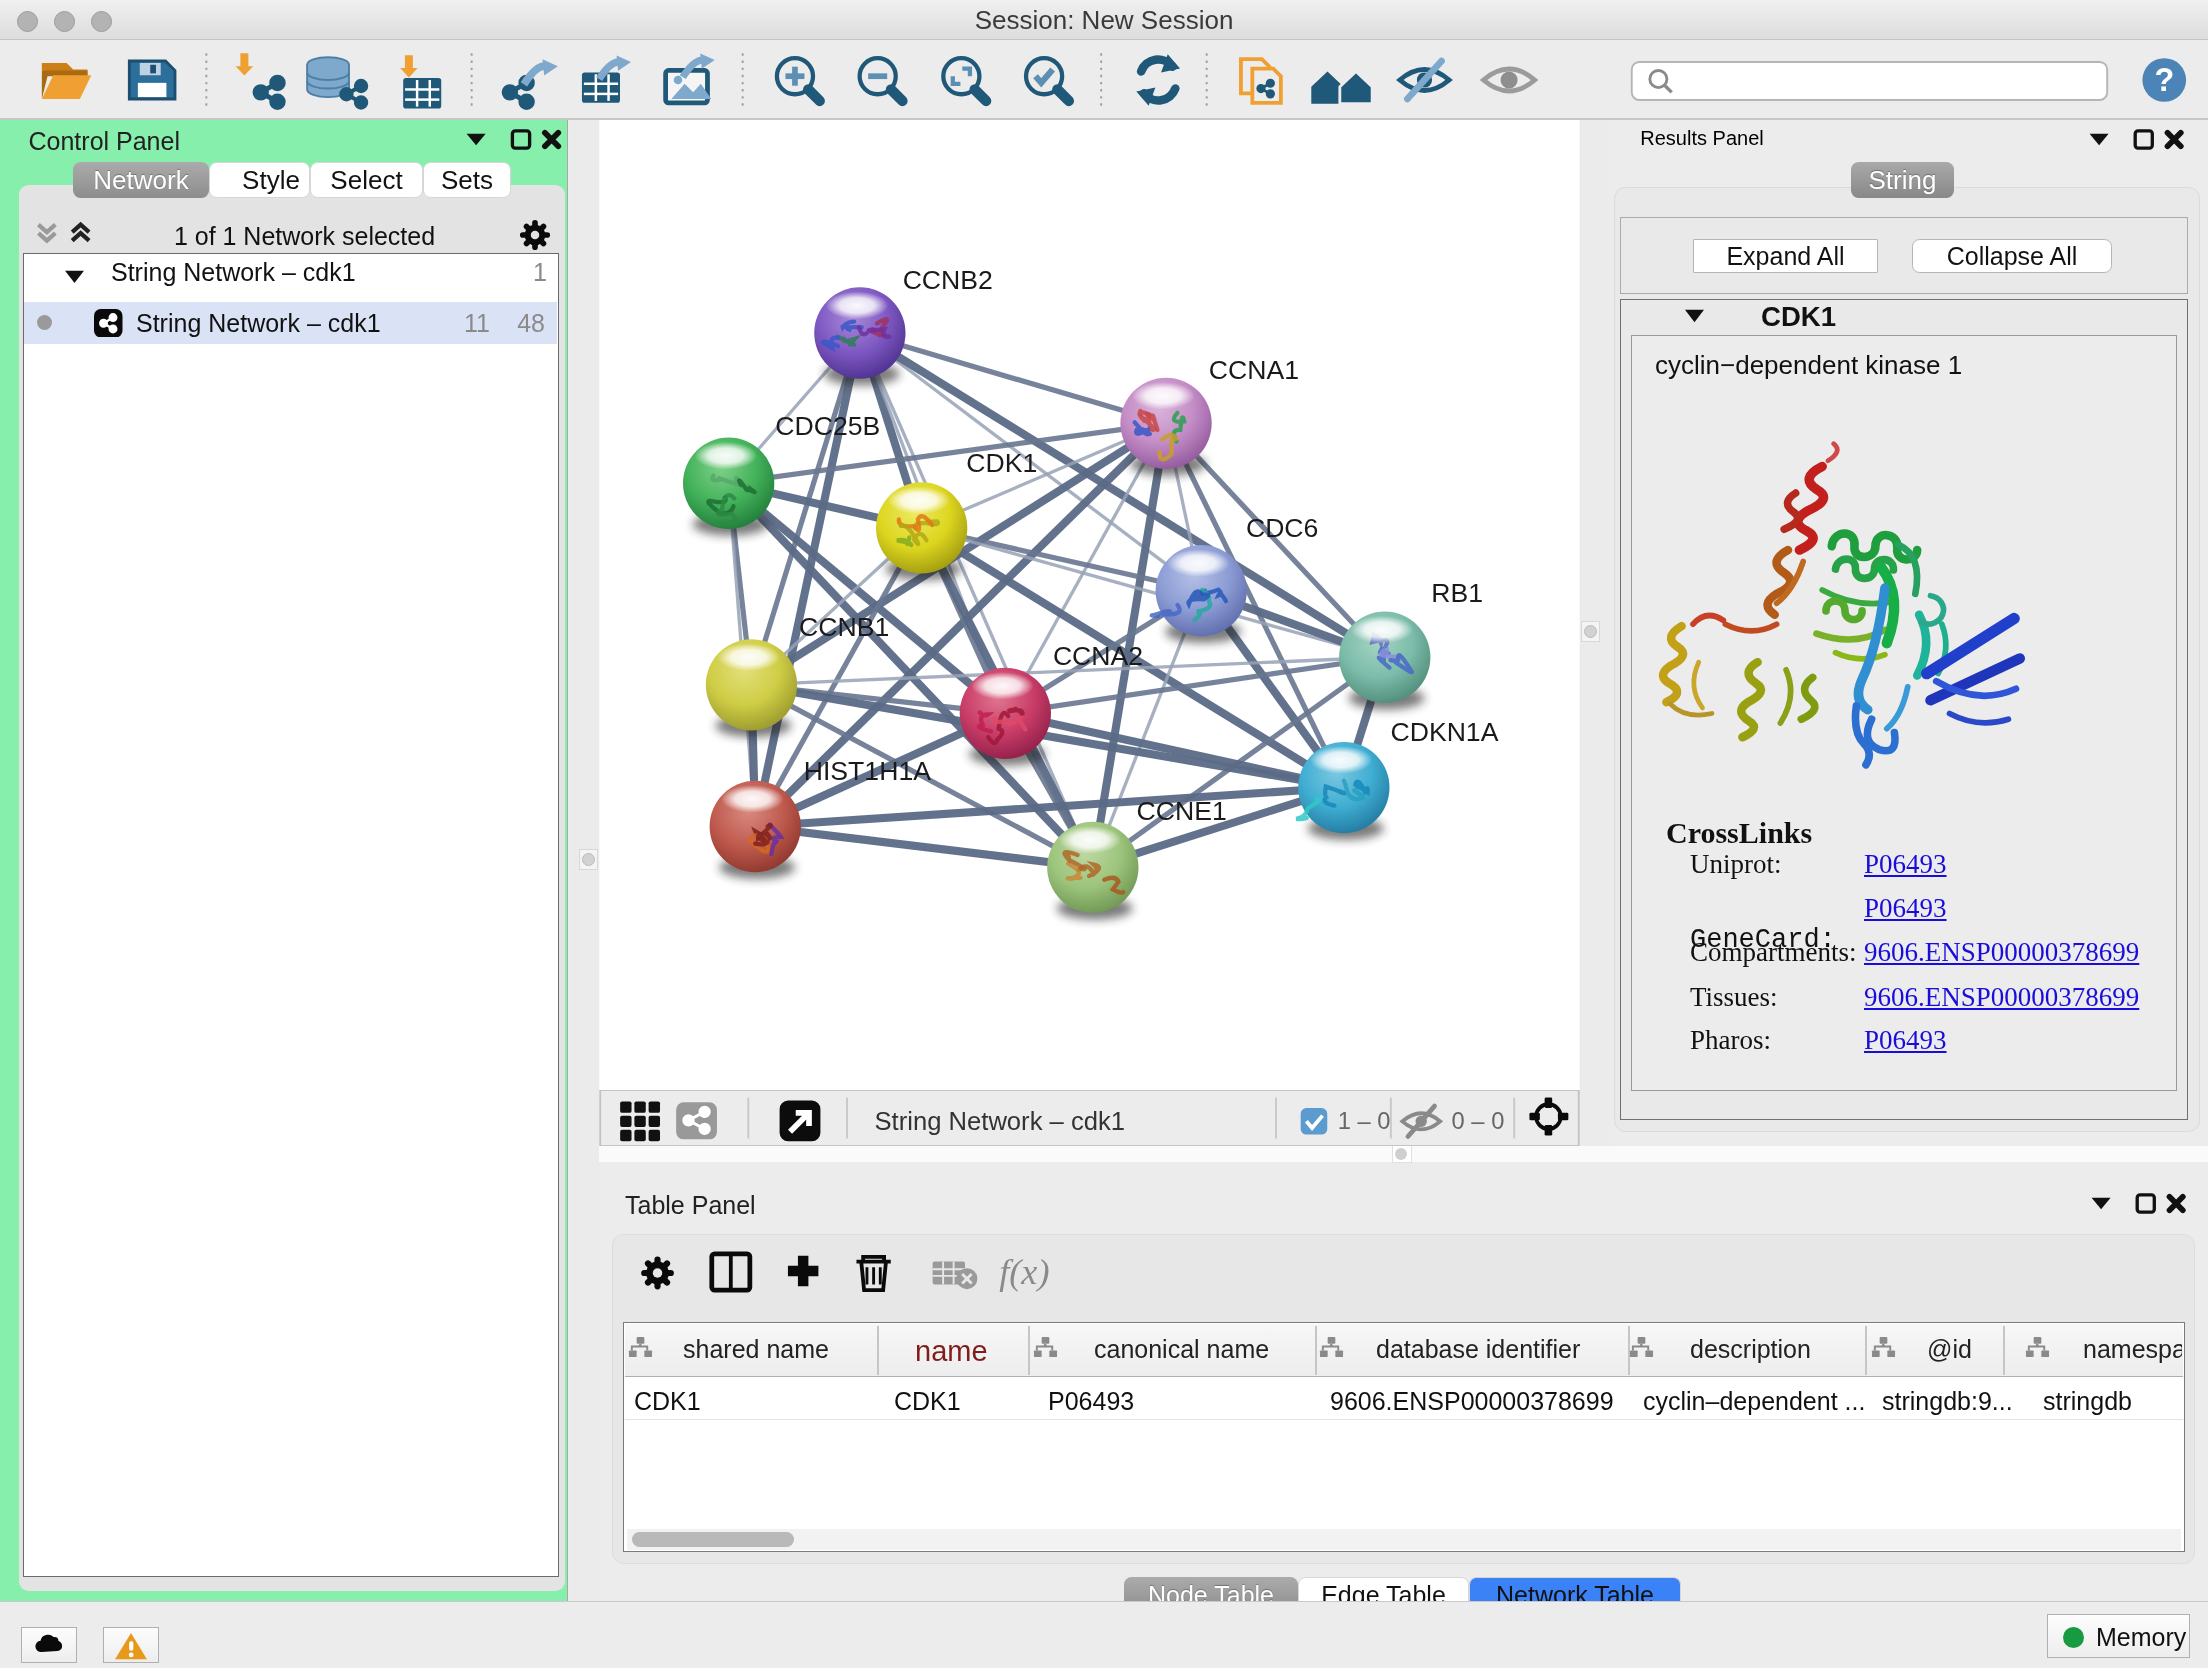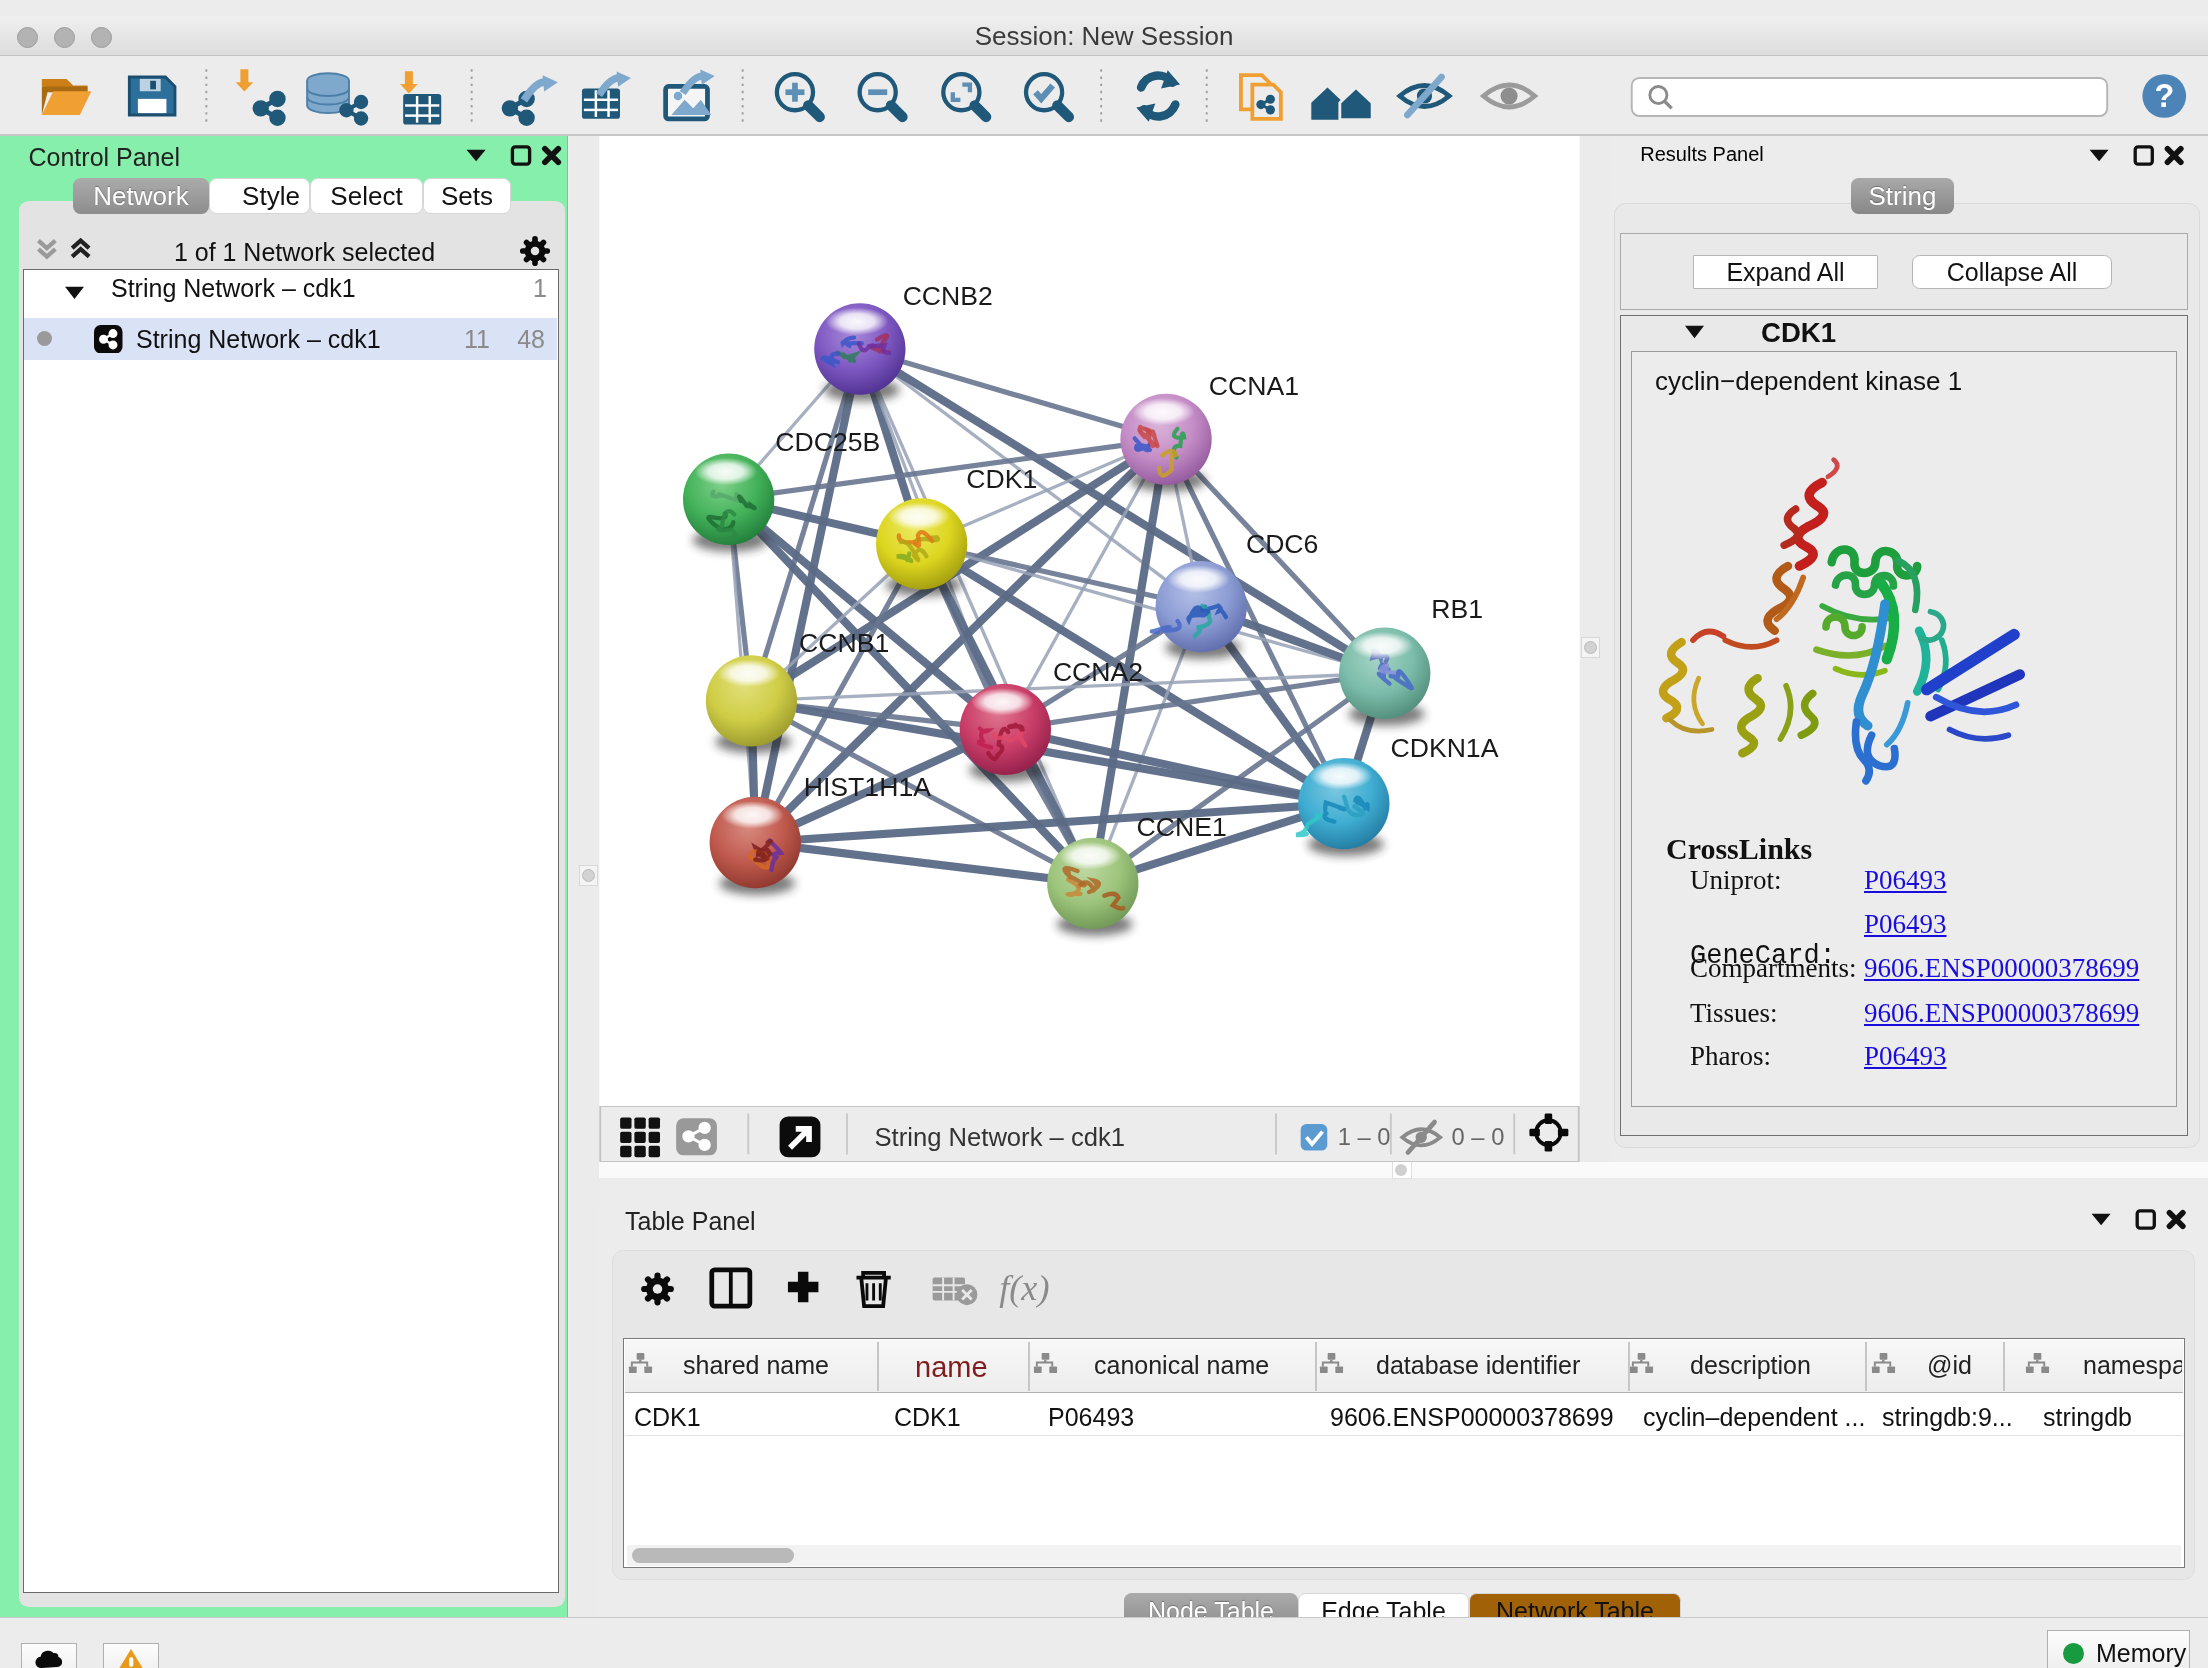--- a/index.html
+++ b/index.html
@@ -1,21 +1,21 @@
 <!DOCTYPE html>
 <html style="font-size:15px"><head><meta charset="utf-8">
 <style>
 html,body{margin:0;padding:0;width:2208px;height:1668px;overflow:hidden;
  font-family:"Liberation Sans",sans-serif;background:#ececec;}
 *{box-sizing:border-box;}
 .abs{position:absolute;}
 svg{display:block;}
 </style></head>
 <body>
-<div class="abs" style="left:0;top:16px;width:2208px;height:1336px;">
+<div class="abs" style="left:0;top:0;width:2208px;height:1336px;">
 
 <div class="abs" style="left:0;top:0;width:2208px;height:40px;
  background:linear-gradient(#f0f0f0,#dcdcdc);border-bottom:1.9px solid #c3c3c3;">
  <div class="abs" style="left:17px;top:11.4px;width:21px;height:21px;border-radius:50%;background:#b3b3b3;border:1px solid #9b9b9b;"></div>
  <div class="abs" style="left:54px;top:11.4px;width:21px;height:21px;border-radius:50%;background:#b3b3b3;border:1px solid #9b9b9b;"></div>
  <div class="abs" style="left:91px;top:11.4px;width:21px;height:21px;border-radius:50%;background:#b3b3b3;border:1px solid #9b9b9b;"></div>
  <div class="abs" style="left:0;top:4.8px;width:2208px;text-align:center;font-size:26px;color:#3a3a3a;">Session: New Session</div>
 </div>
 <svg class="abs" style="left:0;top:40px;" width="2208" height="80" viewBox="0 0 2322 84">
       <rect width="2322" height="84" fill="#ececec"></rect>
@@ -632,21 +632,21 @@
       <div class="abs" style="left:449px;top:202px;font-size:25px;color:#111;">P06493</div>
       <div class="abs" style="left:731px;top:202px;font-size:25px;color:#111;">9606.ENSP00000378699</div>
       <div class="abs" style="left:1044px;top:202px;font-size:25px;color:#111;">cyclin–dependent ...</div>
       <div class="abs" style="left:1283px;top:202px;font-size:25px;color:#111;">stringdb:9...</div>
       <div class="abs" style="left:1444px;top:202px;font-size:25px;color:#111;">stringdb</div>
       <div class="abs" style="left:26px;top:234px;width:1558px;height:1px;background:#e3e3e3;"></div>
       <div class="abs" style="left:27.6px;top:344px;width:1554px;height:21px;background:#f2f2f2;"></div>
       <div class="abs" style="left:33px;top:347px;width:162px;height:15px;border-radius:7.6px;background:#b9b9b9;"></div>
       <div class="abs" style="left:525px;top:392px;width:174px;height:36px;border-radius:7.6px;background:linear-gradient(#ababab,#8d8d8d);color:#fff;font-size:25px;text-align:center;line-height:36px;text-shadow:0 -1px 1px rgba(0,0,0,0.3);">Node Table</div>
       <div class="abs" style="left:699px;top:392px;width:171px;height:36px;border-radius:7.6px;background:#fff;border:1px solid #d6d6d6;color:#111;font-size:25px;text-align:center;line-height:34px;">Edge Table</div>
-      <div class="abs" style="left:870px;top:392px;width:212px;height:36px;border-radius:7.6px;background:#a16207;border:1px solid #d6d6d6;color:#111;font-size:25px;text-align:center;line-height:34px;">Network Table</div>
+      <div class="abs" style="left:870px;top:392px;width:212px;height:36px;border-radius:7.6px;background:#3b82f6;border:1px solid #d6d6d6;color:#111;font-size:25px;text-align:center;line-height:34px;">Network Table</div>
     </div>
     <div class="abs" style="left:0;top:1601px;width:2208px;height:68px;background:#ececec;border-top:1.9px solid #c9c9c9;">
       <div class="abs" style="left:21px;top:25px;width:56px;height:36px;background:linear-gradient(#fdfdfd,#ededed);border:1.9px solid #b0b0b0;"></div>
       <svg class="abs" style="left:34px;top:31px;" width="30" height="23" viewBox="0 0 32 24">
 <path d="M8,20 a6,6 0 0 1 -1,-12 a8,8 0 0 1 15,-2 a6,6 0 0 1 2,2 a5.5,5.5 0 0 1 1,11 z" fill="#0a0a0a"></path>
 <circle cx="22" cy="8" r="4" fill="#0a0a0a"></circle>
       </svg>
       <div class="abs" style="left:103px;top:25px;width:56px;height:36px;background:linear-gradient(#fdfdfd,#ededed);border:1.9px solid #b0b0b0;"></div>
       <svg class="abs" style="left:114px;top:28.5px;" width="34" height="30" viewBox="0 0 36 32">
 <path d="M18,2 L35,30 H1 z" fill="#e8991c"></path>

